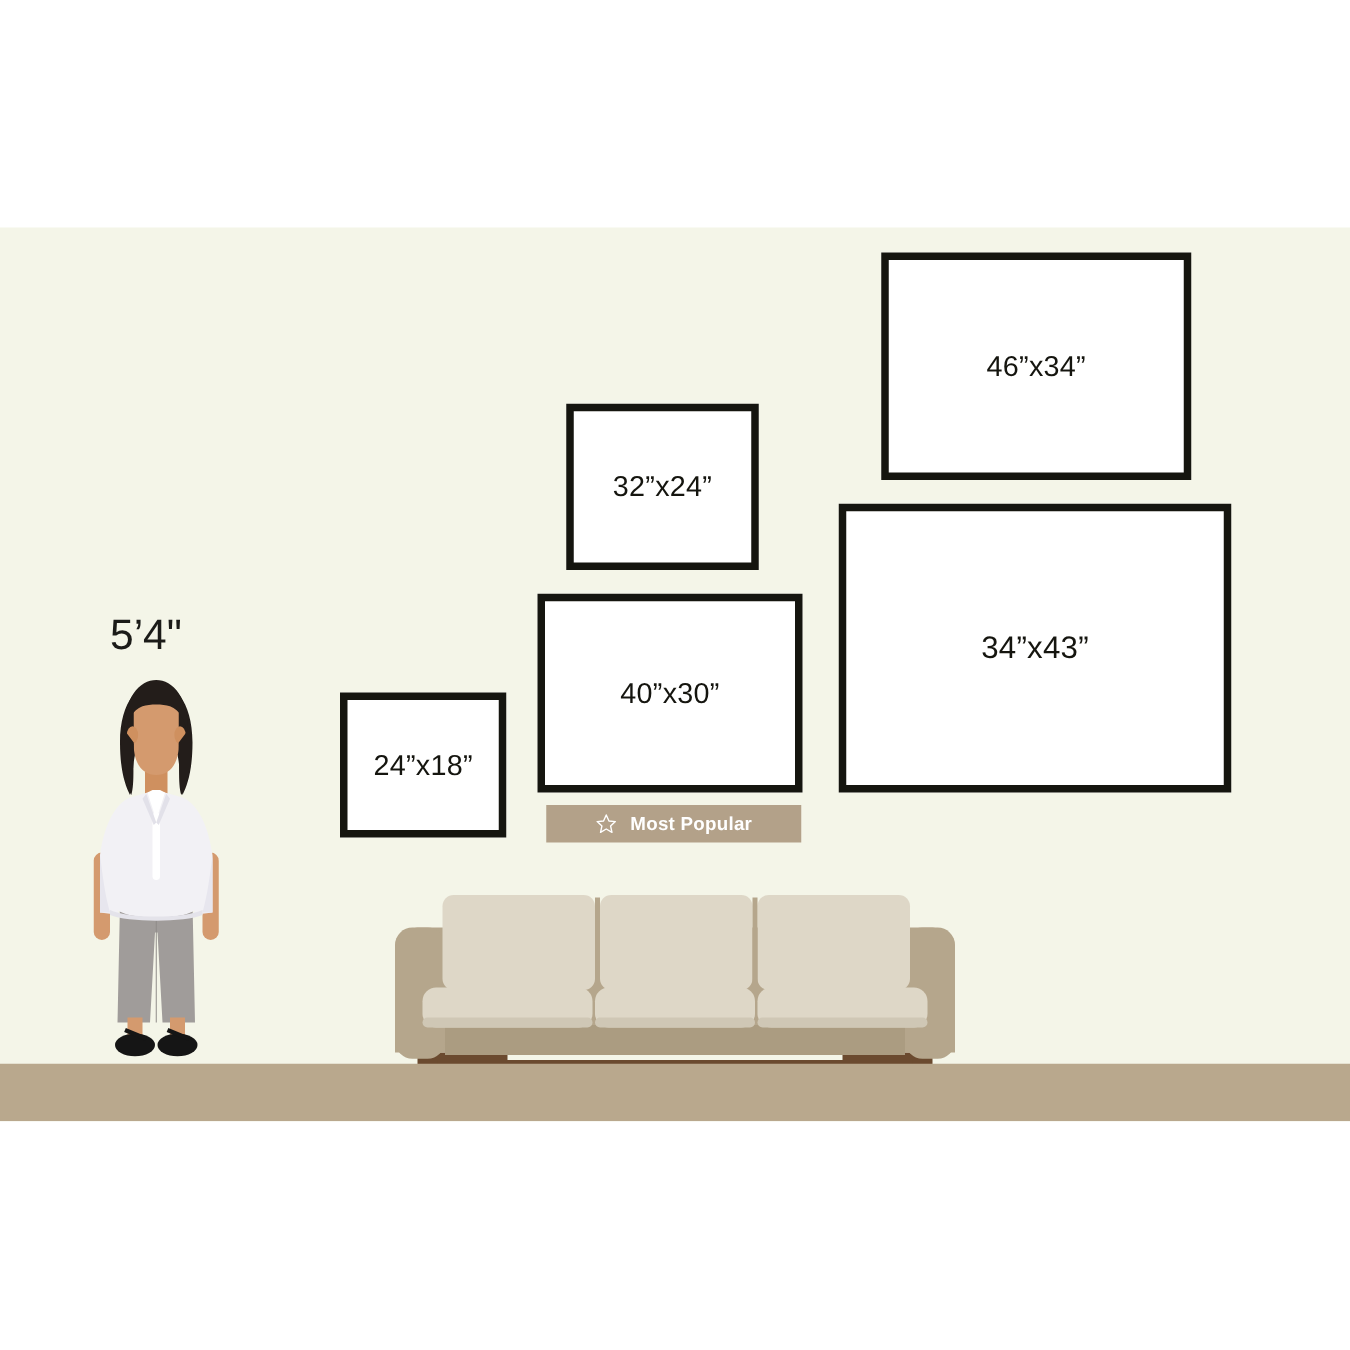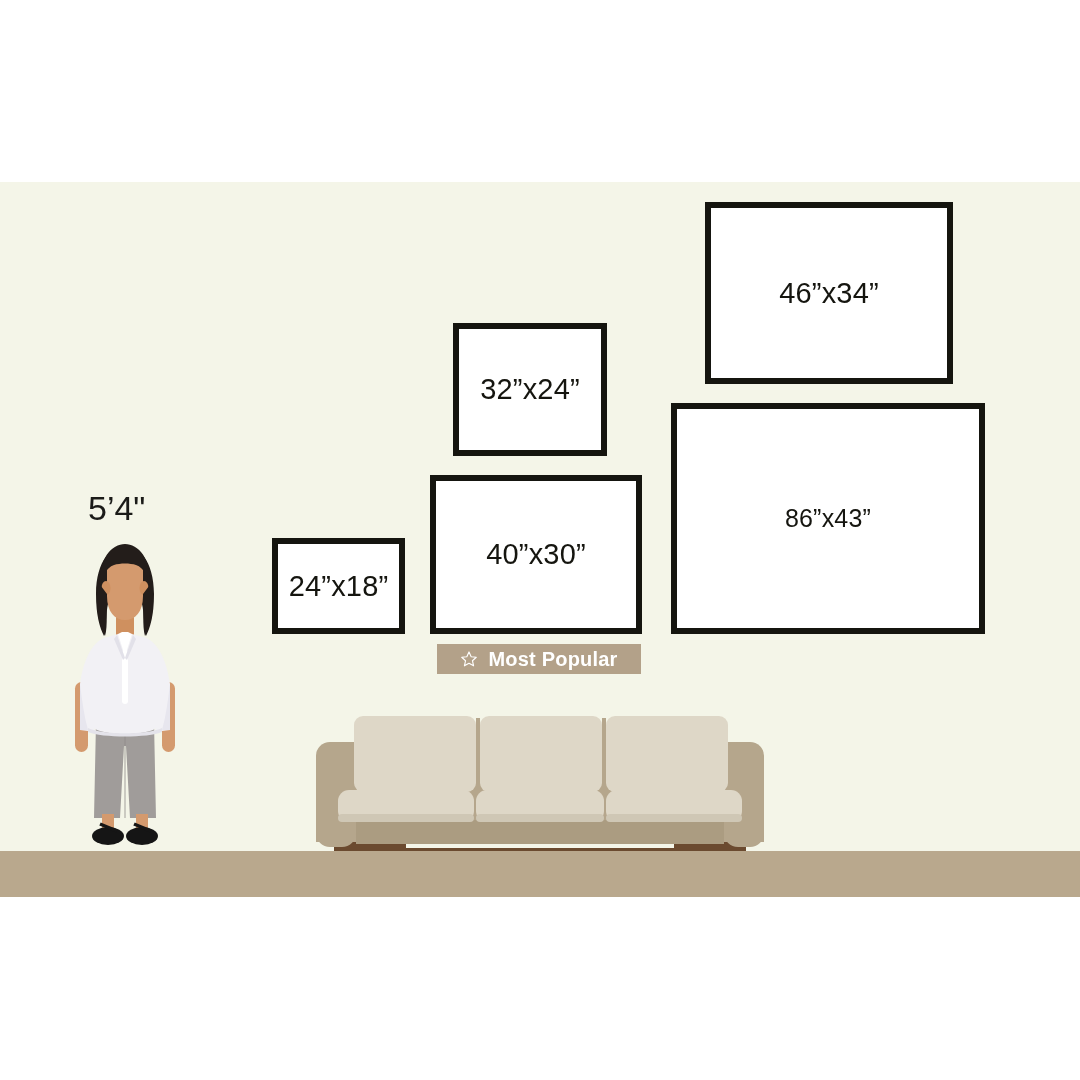--- a/index.html
+++ b/index.html
@@ -63,41 +63,41 @@
   .frame {
     position: absolute;
     background: #ffffff;
     border: 6px solid #15150f;
     box-sizing: border-box;
     display: flex;
     align-items: center;
     justify-content: center;
   }
   .frame-label {
-    font-size: 29px;
+    font-size: 23px;
     color: #15150f;
     letter-spacing: 0.2px;
     white-space: nowrap;
     font-family: "Liberation Sans", sans-serif;
   }
   .frame.big .frame-label { font-size: 25px; }
 
   
   #badge {
     position: absolute;
     background: #b3a189;
     display: flex;
     align-items: center;
     justify-content: center;
     gap: 10px;
     box-sizing: border-box;
   }
   #badge .badge-text {
     color: #ffffff;
-    font-size: 20px;
+    font-size: 15px;
     font-weight: 700;
     letter-spacing: 0.2px;
     font-family: "Liberation Sans", sans-serif;
     text-align: right;
   }
   #badge .star-wrap { display: flex; align-items: center; }
 
   
   #person {
     position: absolute;
@@ -119,38 +119,38 @@
 </head>
 <body>
 
 <div id="canvas">
 
   <div id="scene">
 
 
     <div id="height-label">5’4"</div>
 
-    <div class="frame" style="left:272px; top:356px; width:133px; height:96px;justify-content:center;">
+    <div class="frame" style="left:272px; top:372px; width:133px; height:116px;justify-content:center;">
       <span class="frame-label">24”x18”</span>
     </div>
 
     <div class="frame" style="left:453px; top:141px; width:154px; height:133px;">
       <span class="frame-label">32”x24”</span>
     </div>
 
     <div class="frame" style="left:430px; top:293px; width:212px; height:159px;">
       <span class="frame-label">40”x30”</span>
     </div>
 
     <div class="frame" style="left:705px; top:20px; width:248px; height:182px;">
       <span class="frame-label">46”x34”</span>
     </div>
 
     <div class="frame big" style="left:671px; top:221px; width:314px; height:231px;">
-      <span class="frame-label">86”x43”</span>
+      <span class="frame-label">34”x43”</span>
     </div>
 
     <div id="badge" style="left:437px; top:462px; width:204px; height:30px;">
       <span class="star-wrap">
         <svg width="18" height="18" viewBox="0 0 24 24" aria-hidden="true">
           <polygon points="12,2.6 14.9,9.0 21.7,9.7 16.6,14.3 18.1,21.1 12,17.6 5.9,21.1 7.4,14.3 2.3,9.7 9.1,9.0" fill="none" stroke="#ffffff" stroke-width="1.5" stroke-linejoin="round"></polygon>
         </svg>
       </span>
       <span class="badge-text">Most Popular</span>
     </div>

